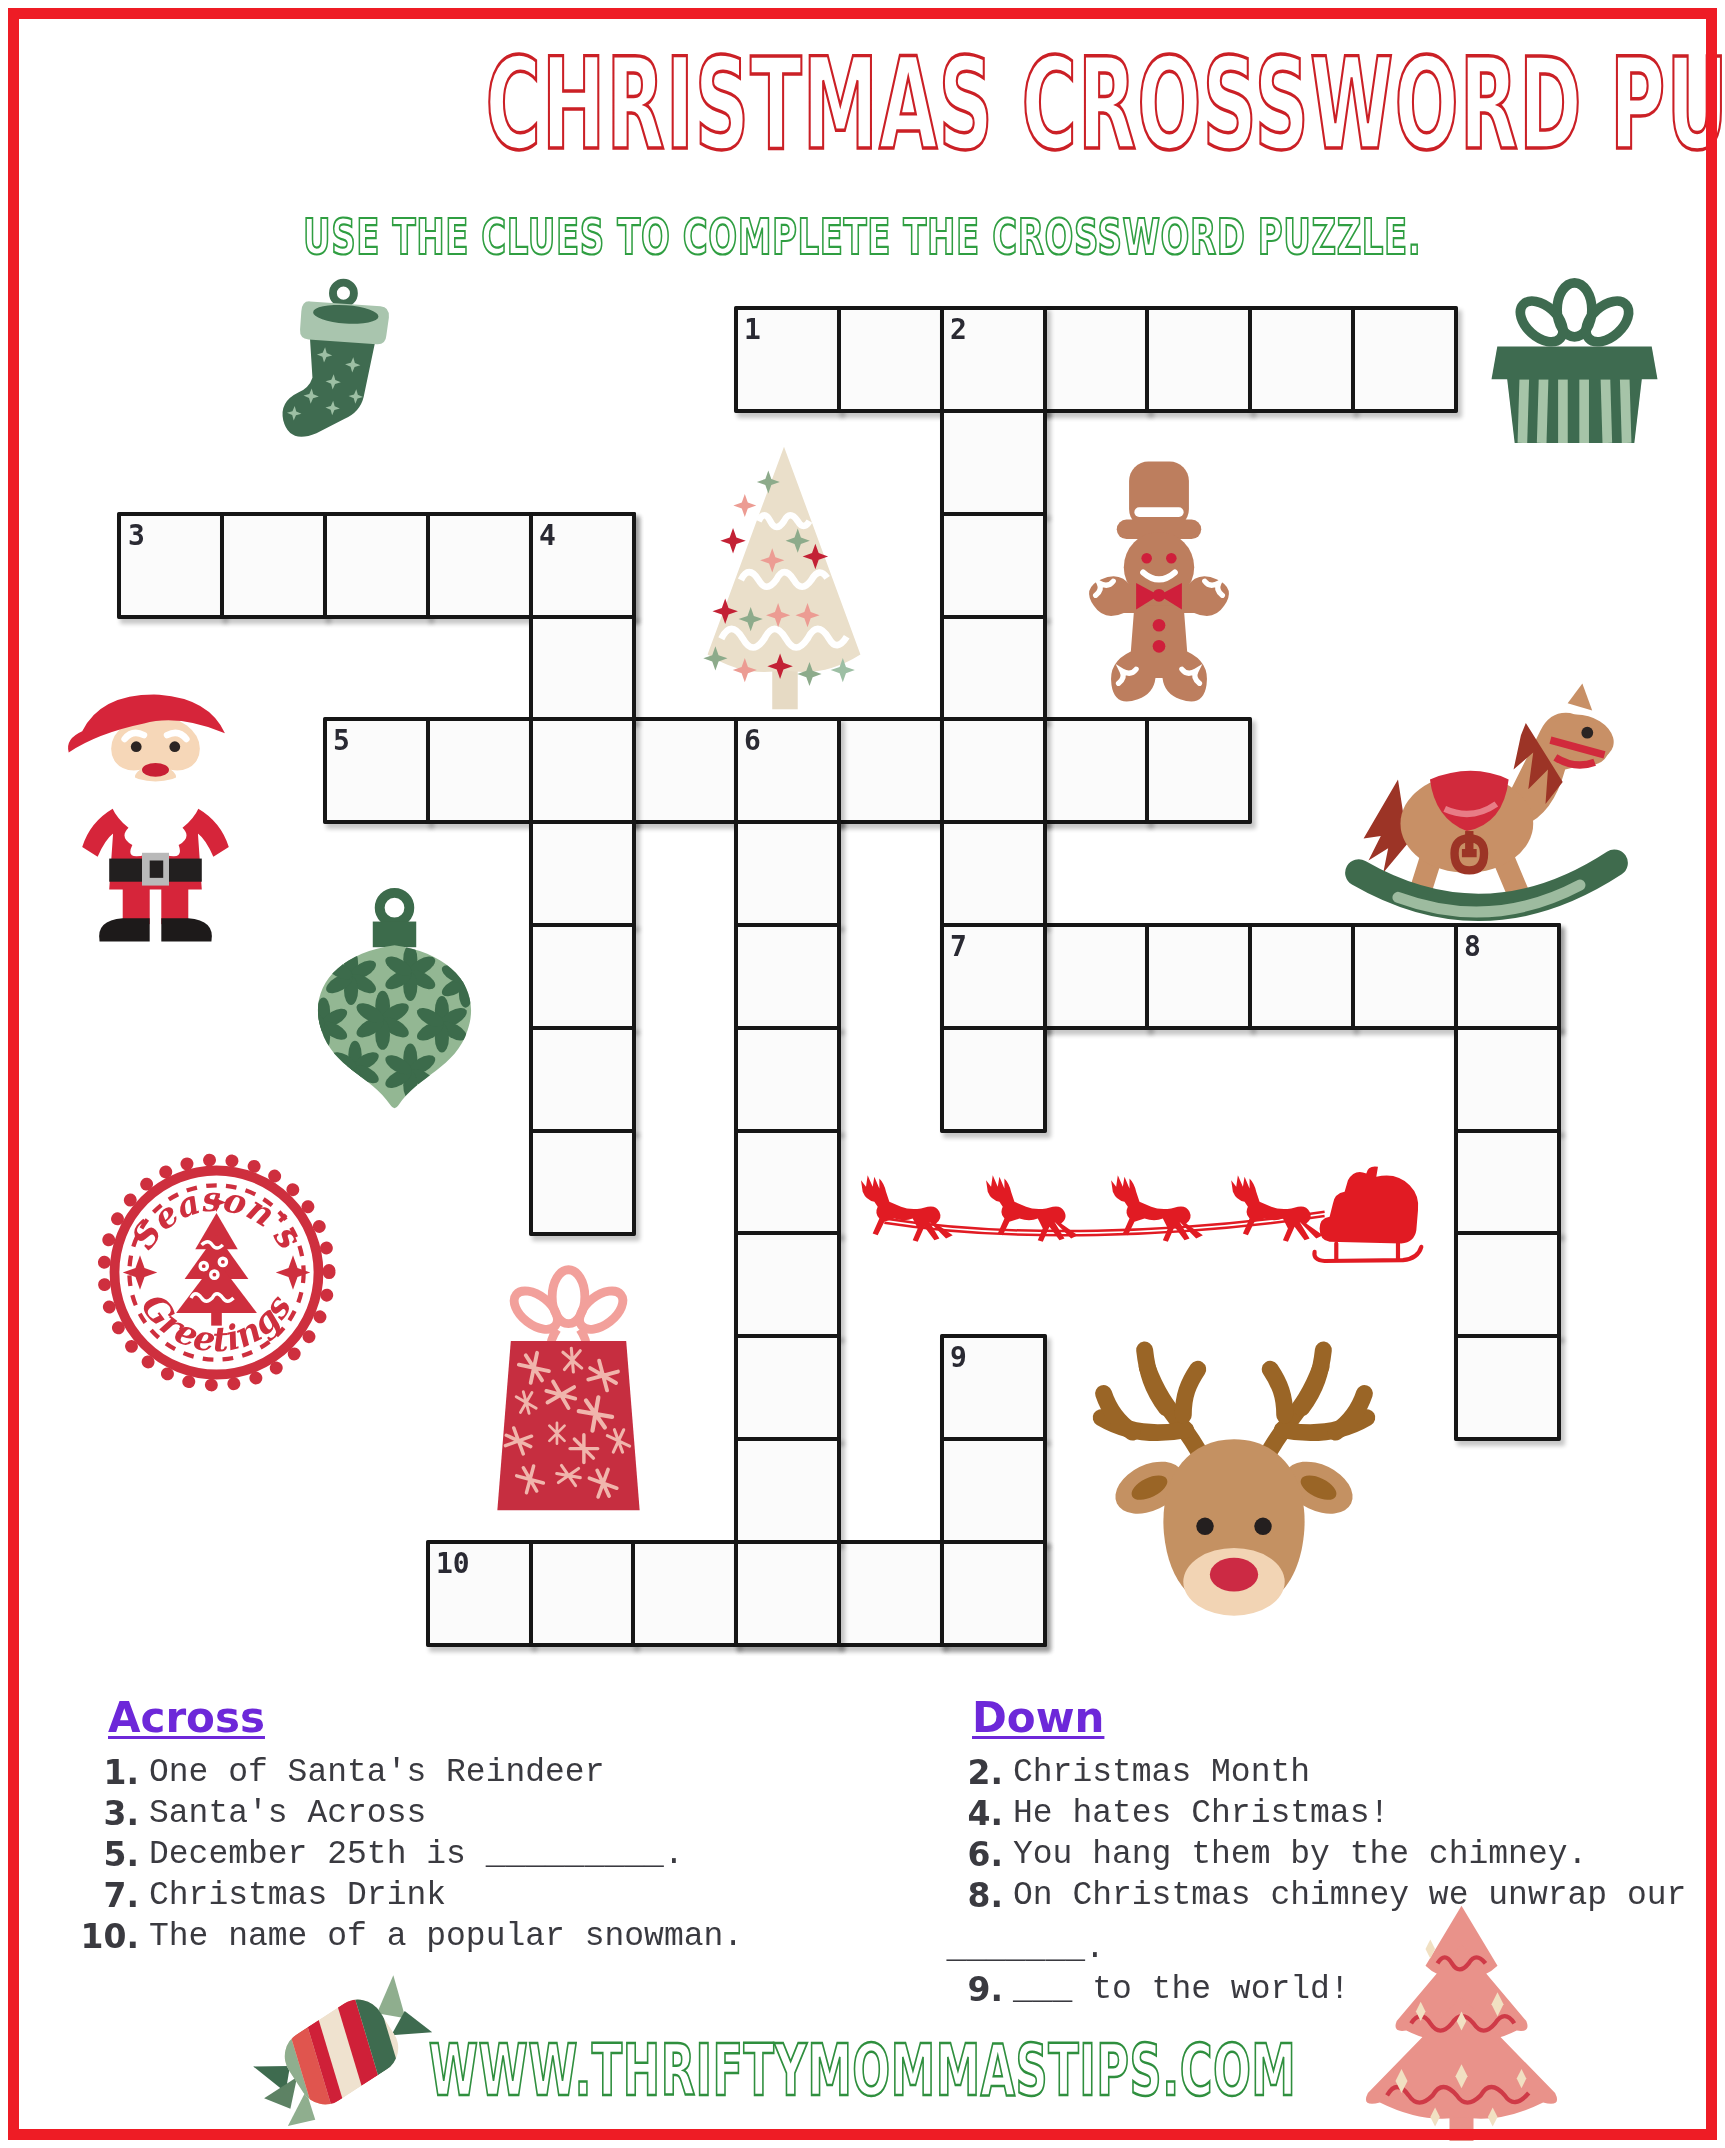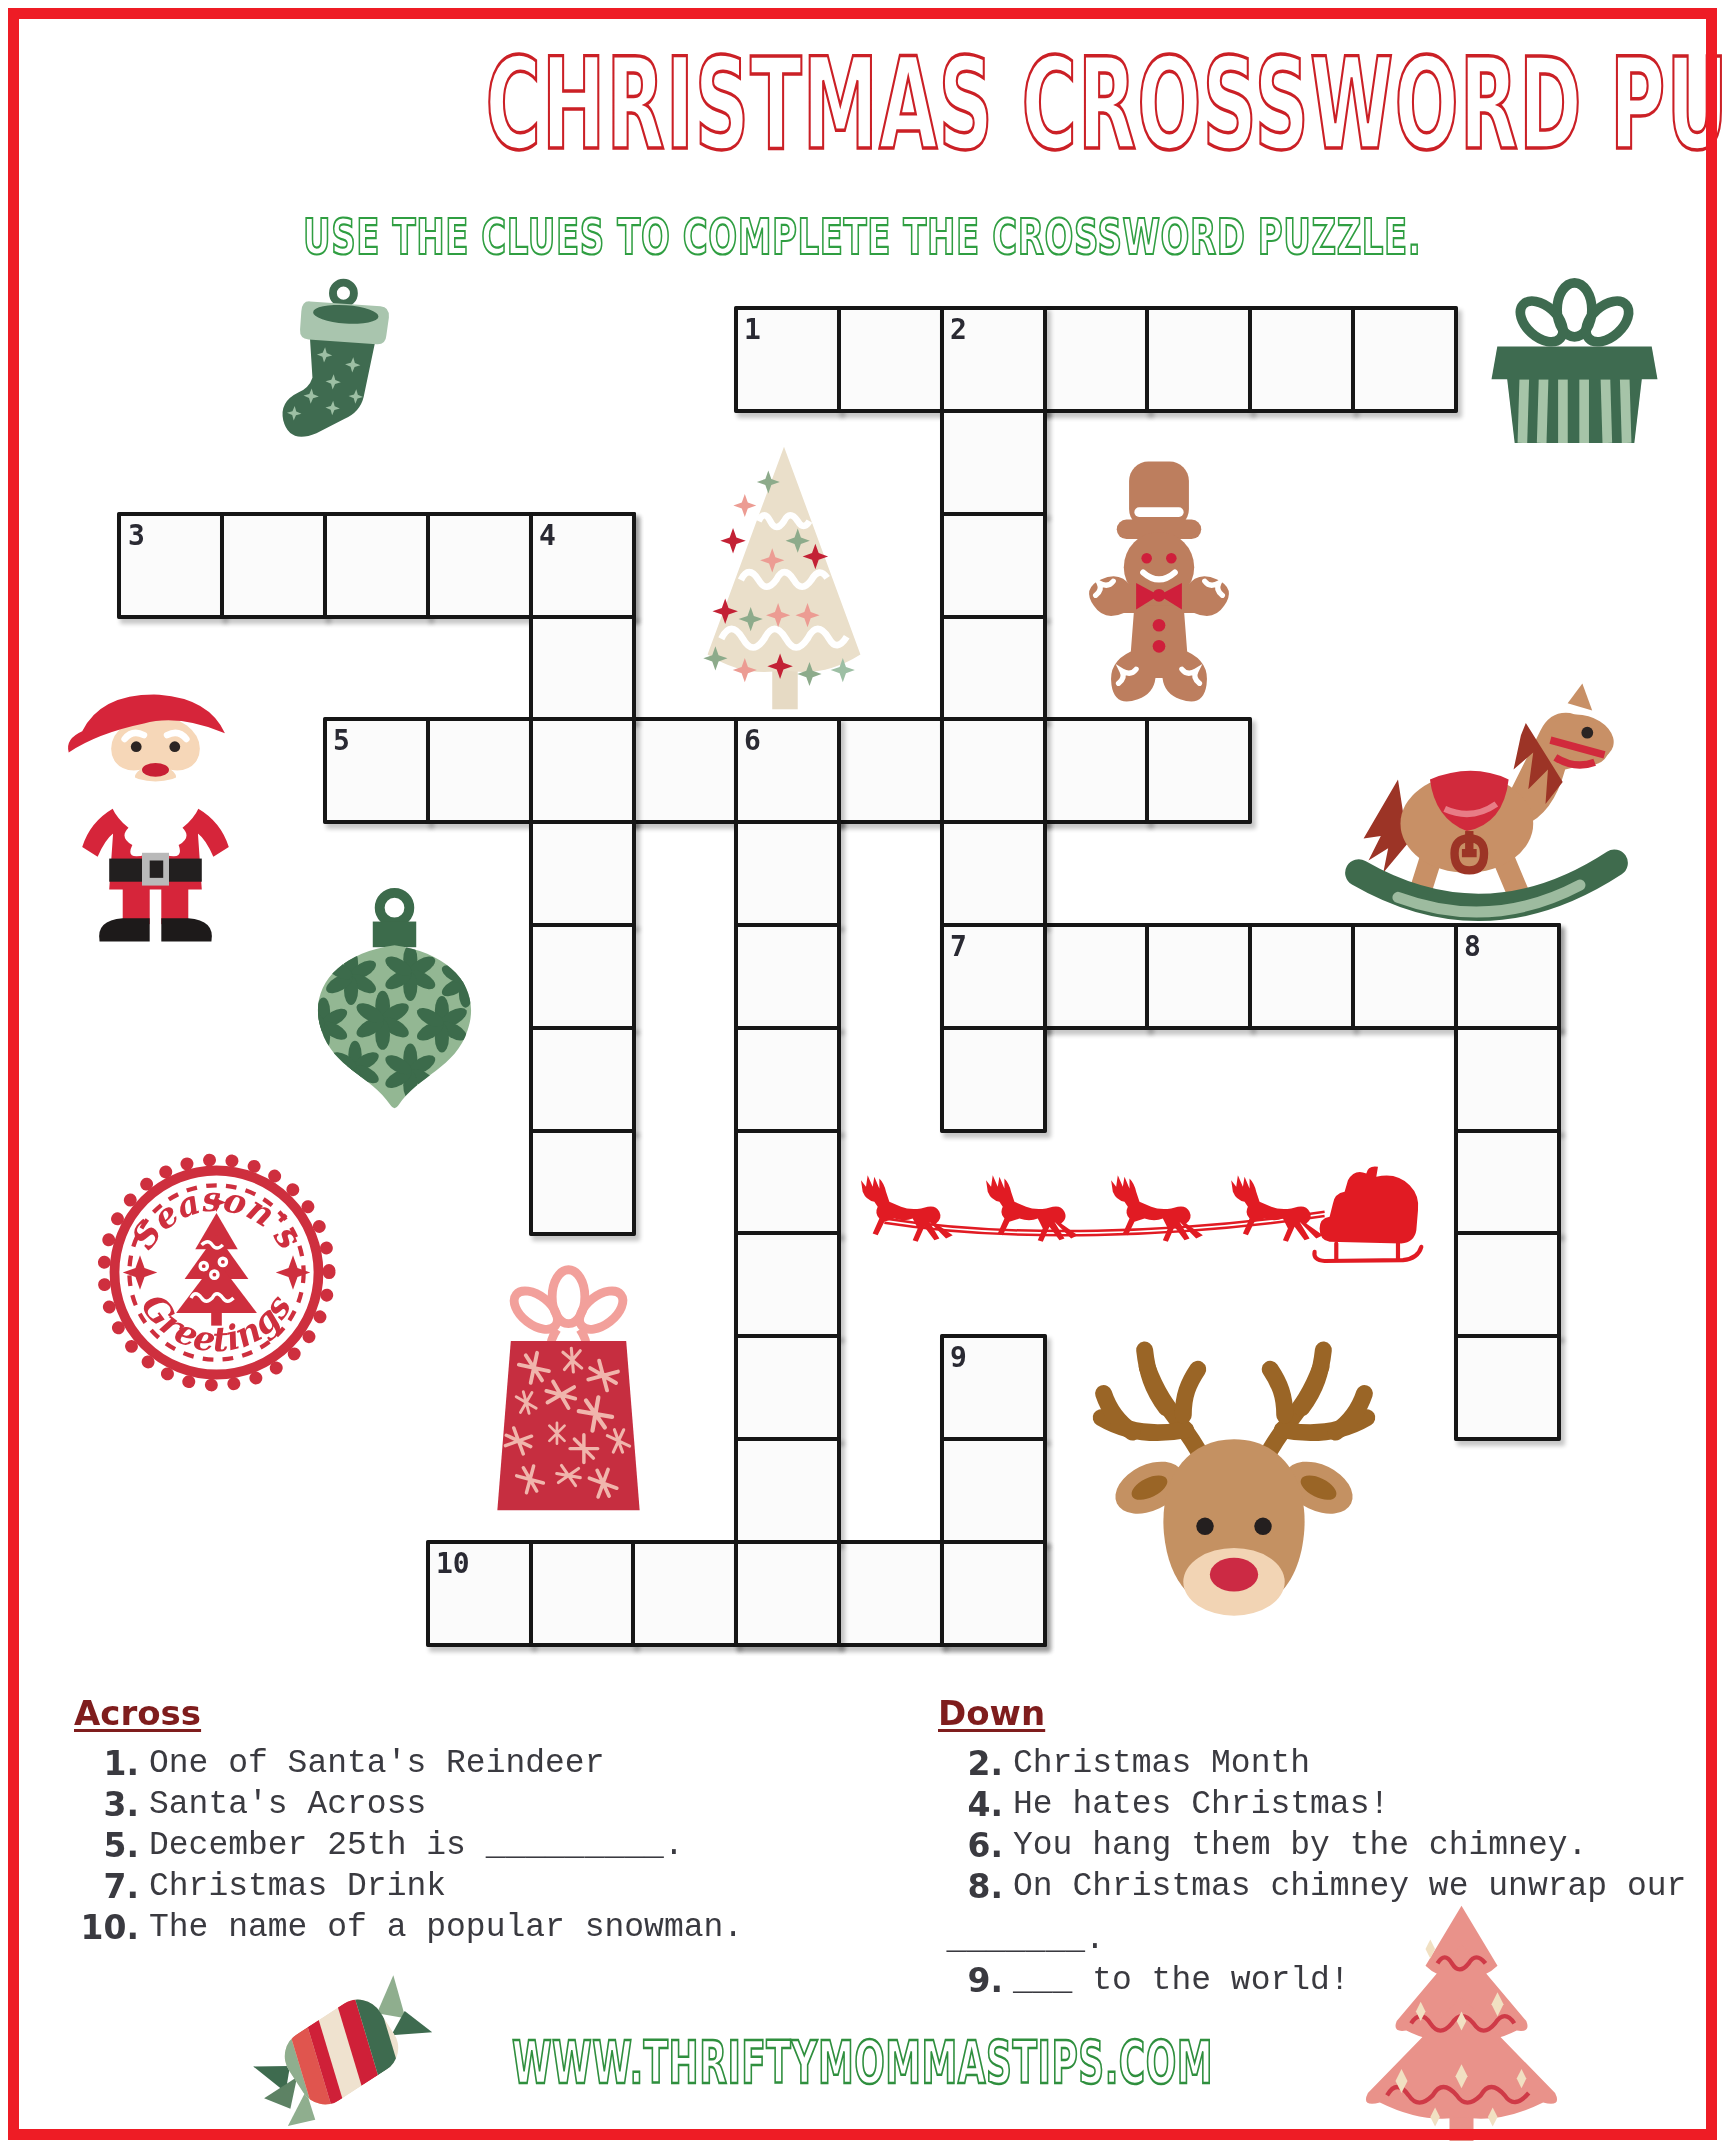--- a/index.html
+++ b/index.html
@@ -8,38 +8,38 @@
   
   #frame{position:absolute;inset:8.4px;border:11px solid #ee1c25;pointer-events:none;z-index:6;}
 
   
   .outline-red{position:absolute;left:0;right:0;text-align:center;color:#fff;
      -webkit-text-stroke:3.4px #cb2026;font-weight:bold;line-height:1;z-index:5;white-space:nowrap;}
   .outline-green{position:absolute;left:0;right:0;text-align:center;color:#fff;
      -webkit-text-stroke:2.2px #2f9e41;font-weight:bold;line-height:1;z-index:5;white-space:nowrap;}
   #title{top:42px;font-size:126px;}
   #subtitle{top:212px;font-size:50px;}
-  #footer-url{top:2034px;font-size:58px;-webkit-text-stroke:2.5px #2f8f3e;}
+  #footer-url{top:2034px;font-size:72px;-webkit-text-stroke:2.5px #2f8f3e;}
   .squeeze{display:inline-block;transform:scaleX(0.60);transform-origin:50% 50%;letter-spacing:1.7px;}
   .squeeze2{display:inline-block;transform:scaleX(0.68);transform-origin:50% 50%;letter-spacing:0.8px;}
   .squeeze3{display:inline-block;transform:scaleX(0.62);transform-origin:50% 50%;letter-spacing:0.8px;}
 
   
   #grid{position:absolute;left:0;top:0;width:100%;height:100%;z-index:2;}
   .cell{position:absolute;box-sizing:border-box;background:#fbfbfb;border:4.2px solid #161616;
         border-radius:1.7px;box-shadow:3.4px 4.2px 4.2px rgba(0,0,0,0.22);}
   .cellnum{position:absolute;z-index:3;font-family:"DejaVu Sans Mono","DejaVu Sans",monospace;
         font-weight:bold;font-size:28px;color:#2a2a33;line-height:1;}
 
   
   .clue-block{position:absolute;z-index:4;color:#3a3a40;}
   #across-block{left:74px;top:1693px;width:839px;}
   #down-block{left:938px;top:1693px;width:755px;}
-  .clue-heading{font-size:34px;font-weight:bold;color:#7f1d1d;text-decoration:underline;
-        text-decoration-thickness:3.4px;text-underline-offset:4.2px;margin-bottom:10px;}
+  .clue-heading{font-size:42px;font-weight:bold;color:#6d28d9;text-decoration:underline;
+        text-decoration-thickness:3.4px;text-underline-offset:4.2px;margin-bottom:10px;margin-left:34px;}
   .clue{font-size:33px;line-height:41px;display:flex;}
   .clue .num{font-weight:bold;min-width:65px;text-align:right;margin-right:10px;flex:none;}
   .clue.cont{margin-top:11.7px;padding-left:8.4px;}
   .clue .txt{white-space:nowrap;font-family:Liberation Mono, monospace;}
 
   
   .deco{position:absolute;z-index:1;}
   #deco-stocking{left:274px;top:274px;width:131px;height:185px;}
   #deco-gift-green{left:1478px;top:277px;width:193px;height:166px;}
   #deco-tree-cream{left:686px;top:436px;width:196px;height:280px;}

